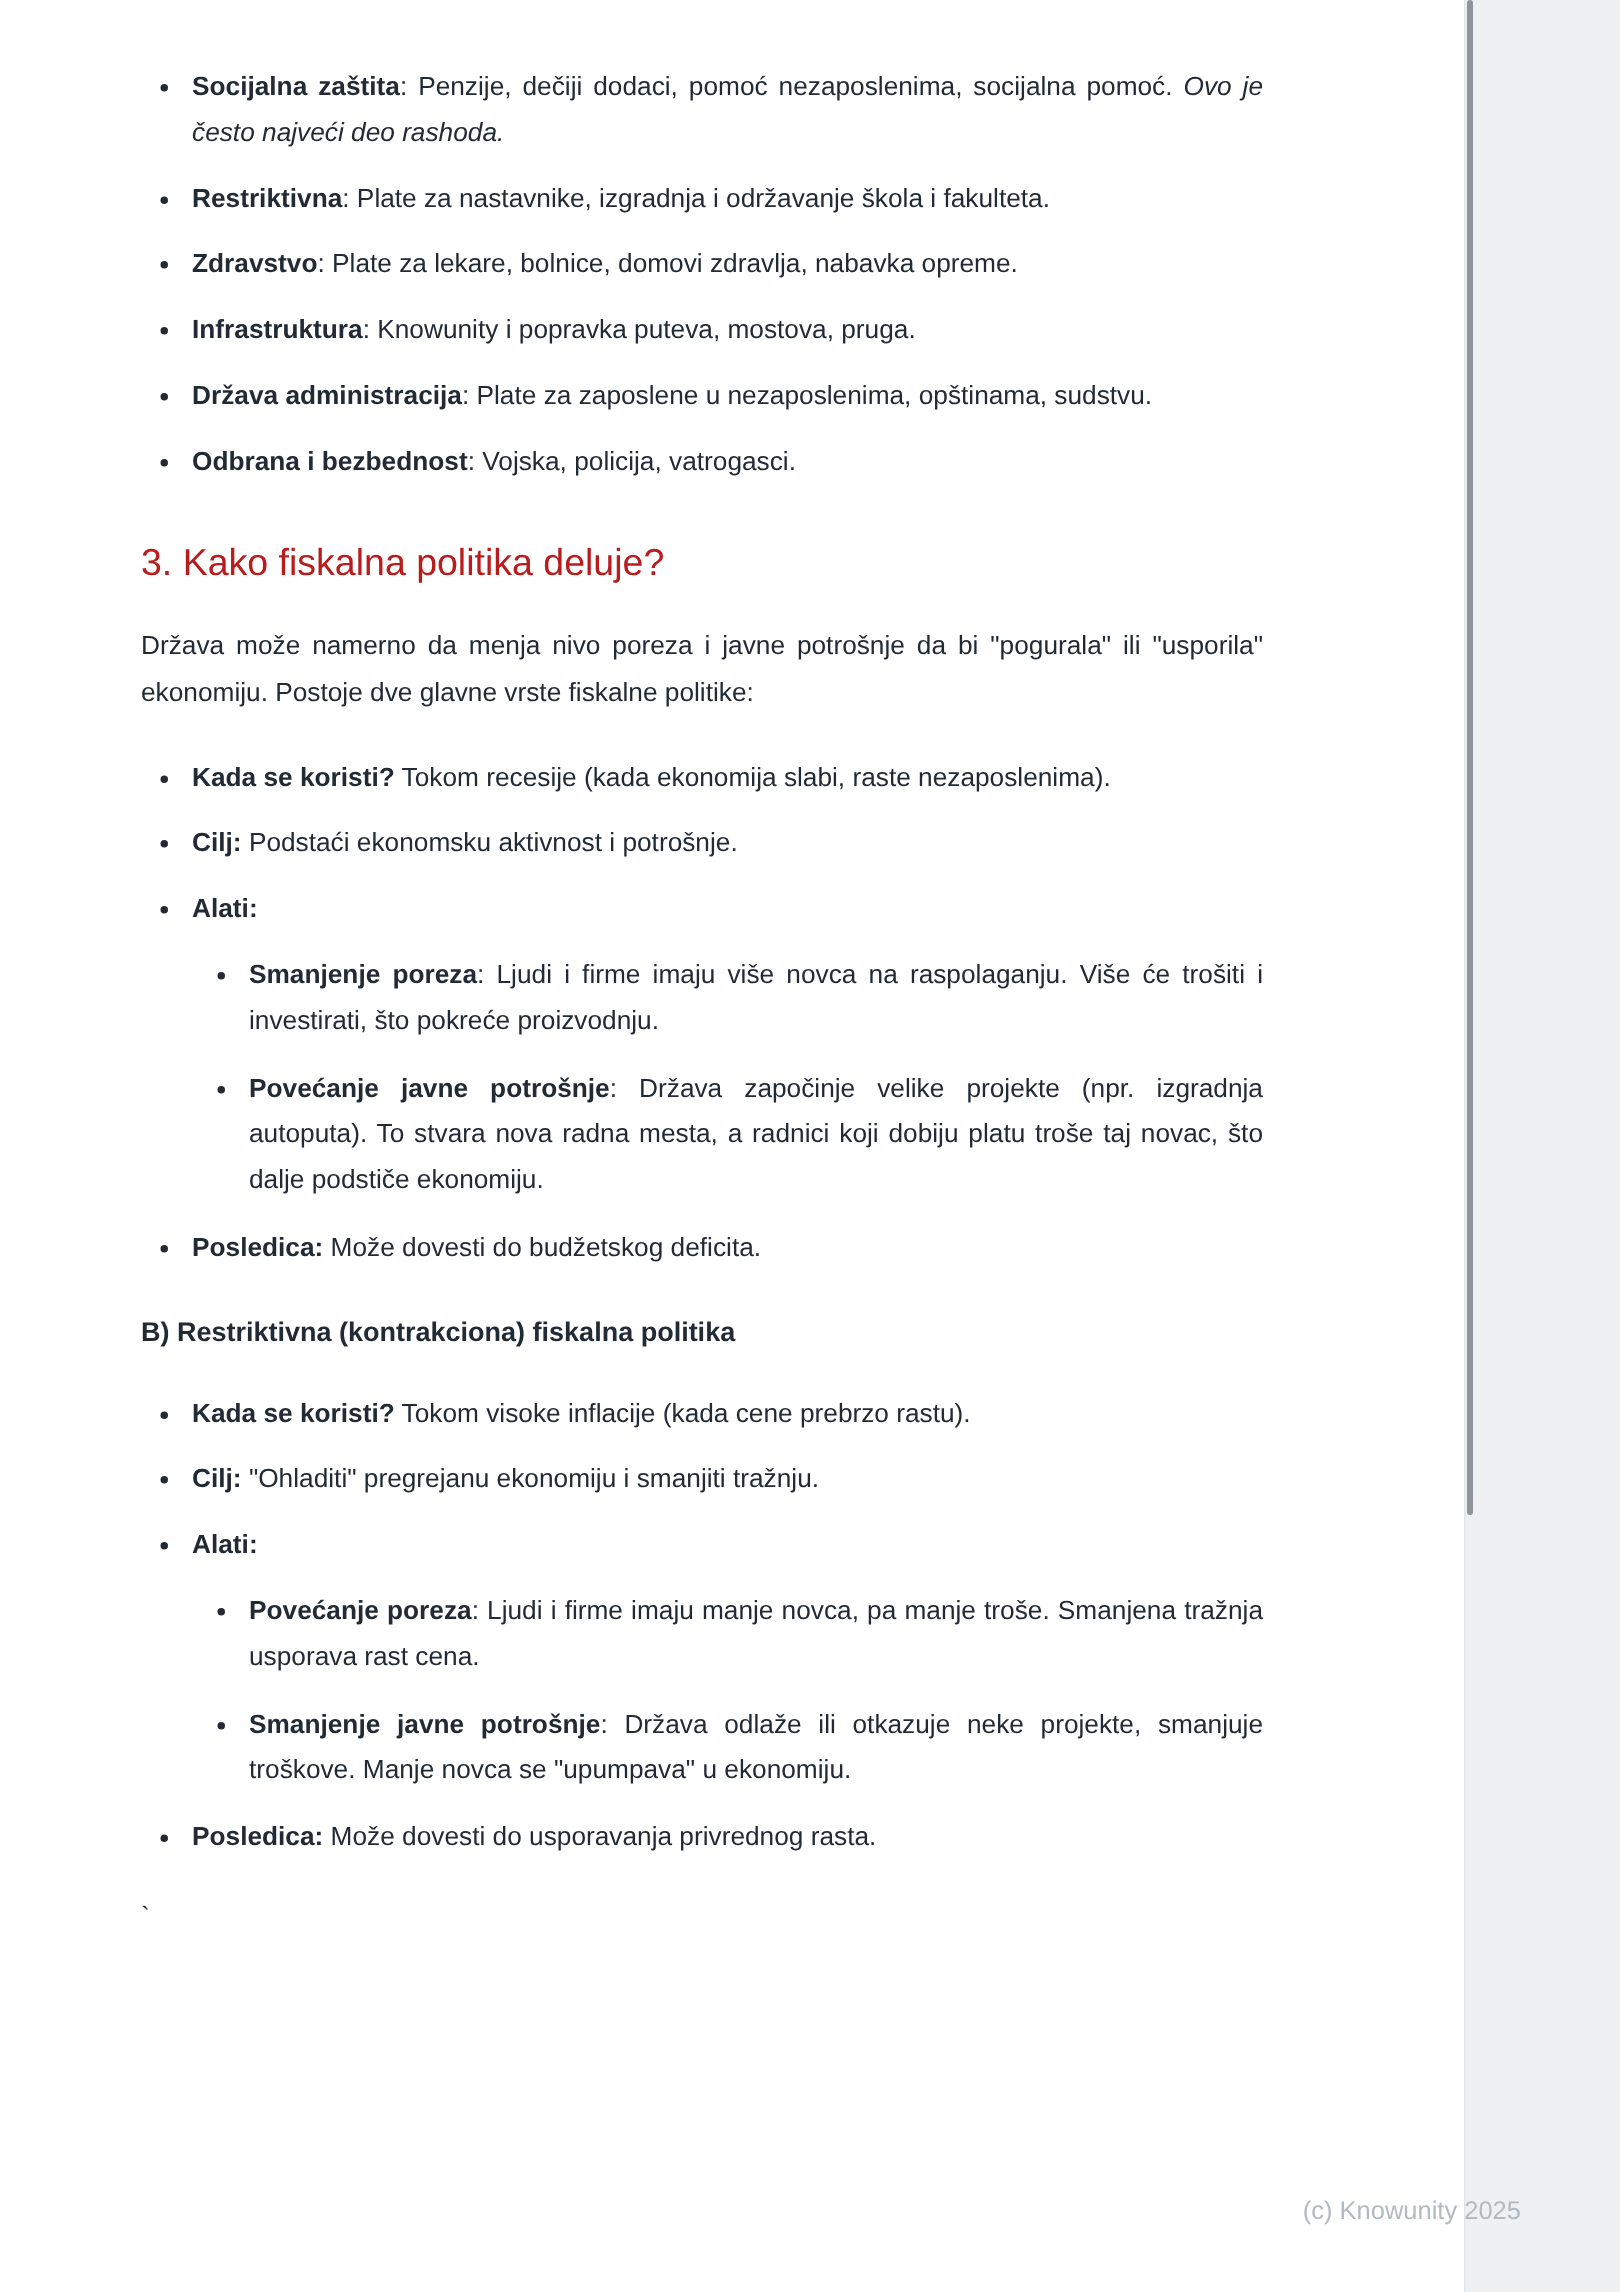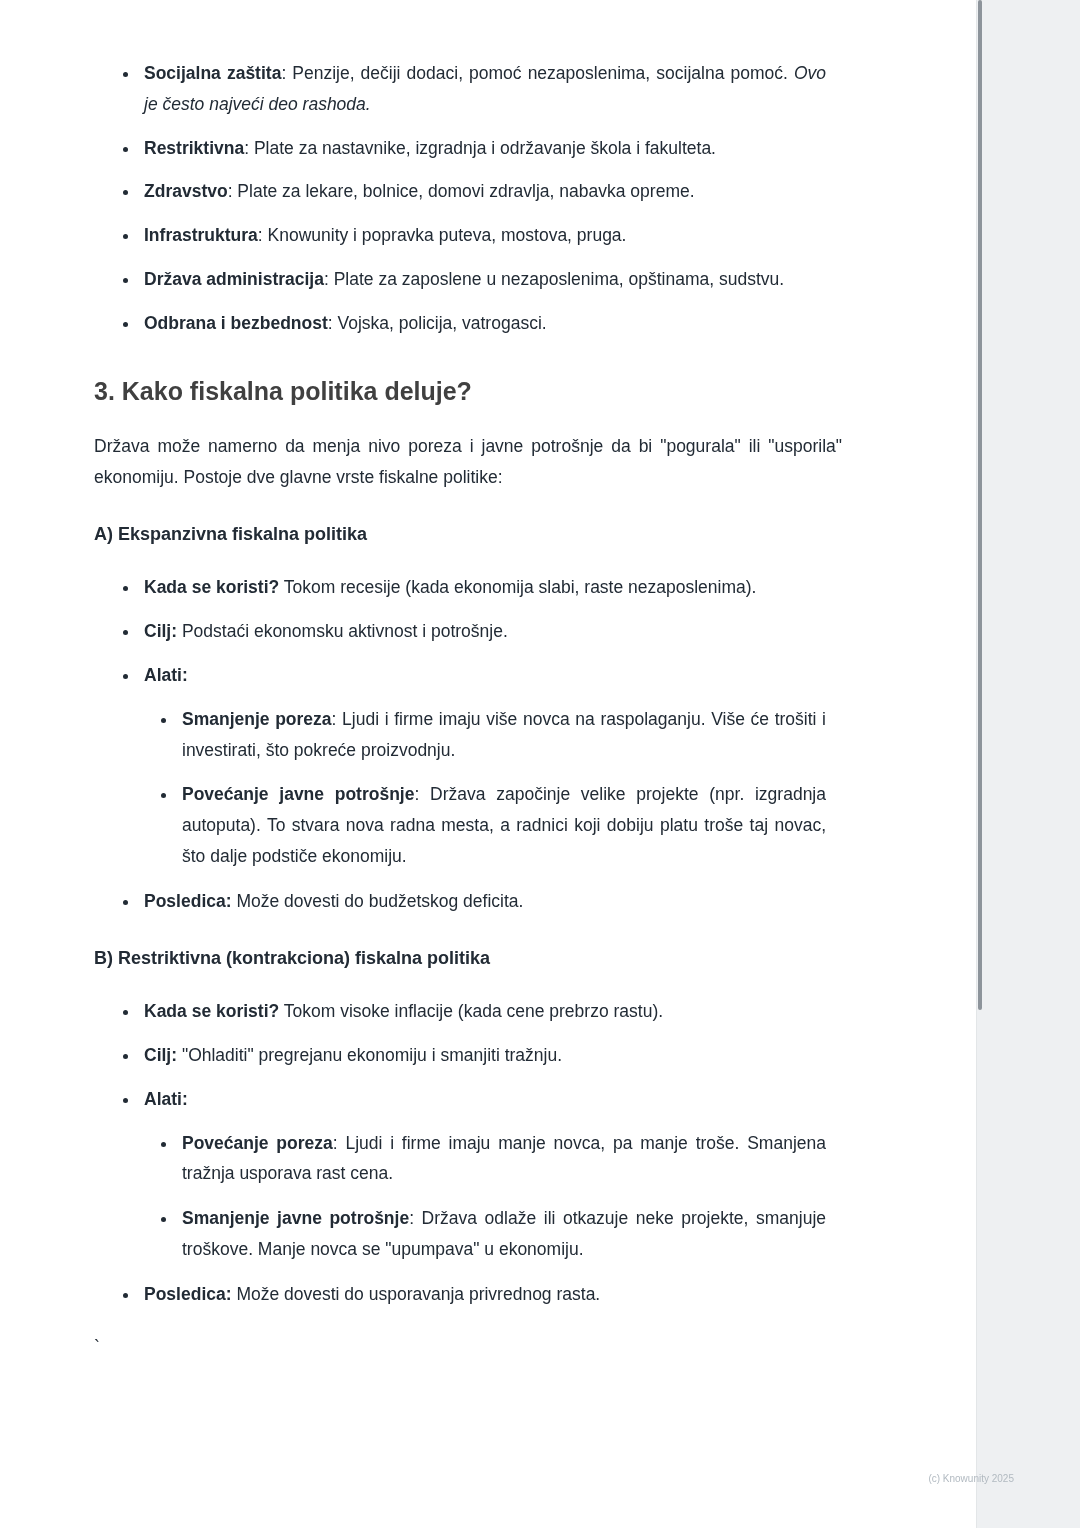--- a/index.html
+++ b/index.html
@@ -16,43 +16,43 @@
     left: 94px;
     top: 42px;
     width: 748px;
     font-size: 17.5px;
     line-height: 1.76;
     color: #222b35;
   }
   ul.blist {
     list-style: disc;
     padding-left: 30px;
-    margin: 16px;
+    margin: 0;
   }
   ul.blist > li {
     margin-bottom: 13px;
     text-align: justify;
     padding-left: 4px;
   }
   ul.nested {
     list-style: disc;
     padding-left: 34px;
     margin-top: 13px;
   }
   ul.nested > li {
     margin-bottom: 14px;
     text-align: justify;
     padding-left: 4px;
   }
   strong { font-weight: 700; }
   em { font-style: italic; }
   h2.section-heading {
     font-size: 25px;
-    font-weight: 700;
-    color: #404040;
+    font-weight: 400;
+    color: #b91c1c;
     margin: 36px 0 24px 0;
     line-height: 1.3;
   }
   p.intro {
     text-align: justify;
     margin: 0 0 26px 0;
   }
   p.subhead {
     font-weight: 700;
     font-size: 18px;
@@ -77,21 +77,21 @@
     top: 0;
     width: 4px;
     height: 1010px;
     background: #8d949b;
     border-radius: 2px;
   }
   .watermark {
     position: absolute;
     right: 66px;
     bottom: 44px;
-    font-size: 10px;
+    font-size: 17px;
     color: #b2bac1;
     z-index: 5;
   }
 </style>
 </head>
 <body>
 
 <div class="content">
 
   <ul class="blist">
@@ -112,23 +112,20 @@
     </li>
     <li>
       <strong>Odbrana i bezbednost</strong><span>: Vojska, policija, vatrogasci.</span>
     </li>
   </ul>
 
   <h2 class="section-heading">3. Kako fiskalna politika deluje?</h2>
 
   <p class="intro">Država može namerno da menja nivo poreza i javne potrošnje da bi "pogurala" ili "usporila" ekonomiju. Postoje dve glavne vrste fiskalne politike:</p>
 
-  <p class="subhead">
-    <strong>A) Ekspanzivna fiskalna politika</strong>
-  </p>
 
   <ul class="blist">
     <li>
       <strong>Kada se koristi?</strong><span> Tokom recesije (kada ekonomija slabi, raste nezaposlenima).</span>
     </li>
     <li>
       <strong>Cilj:</strong><span> Podstaći ekonomsku aktivnost i potrošnje.</span>
     </li>
     <li>
       <strong>Alati:</strong><span></span>

